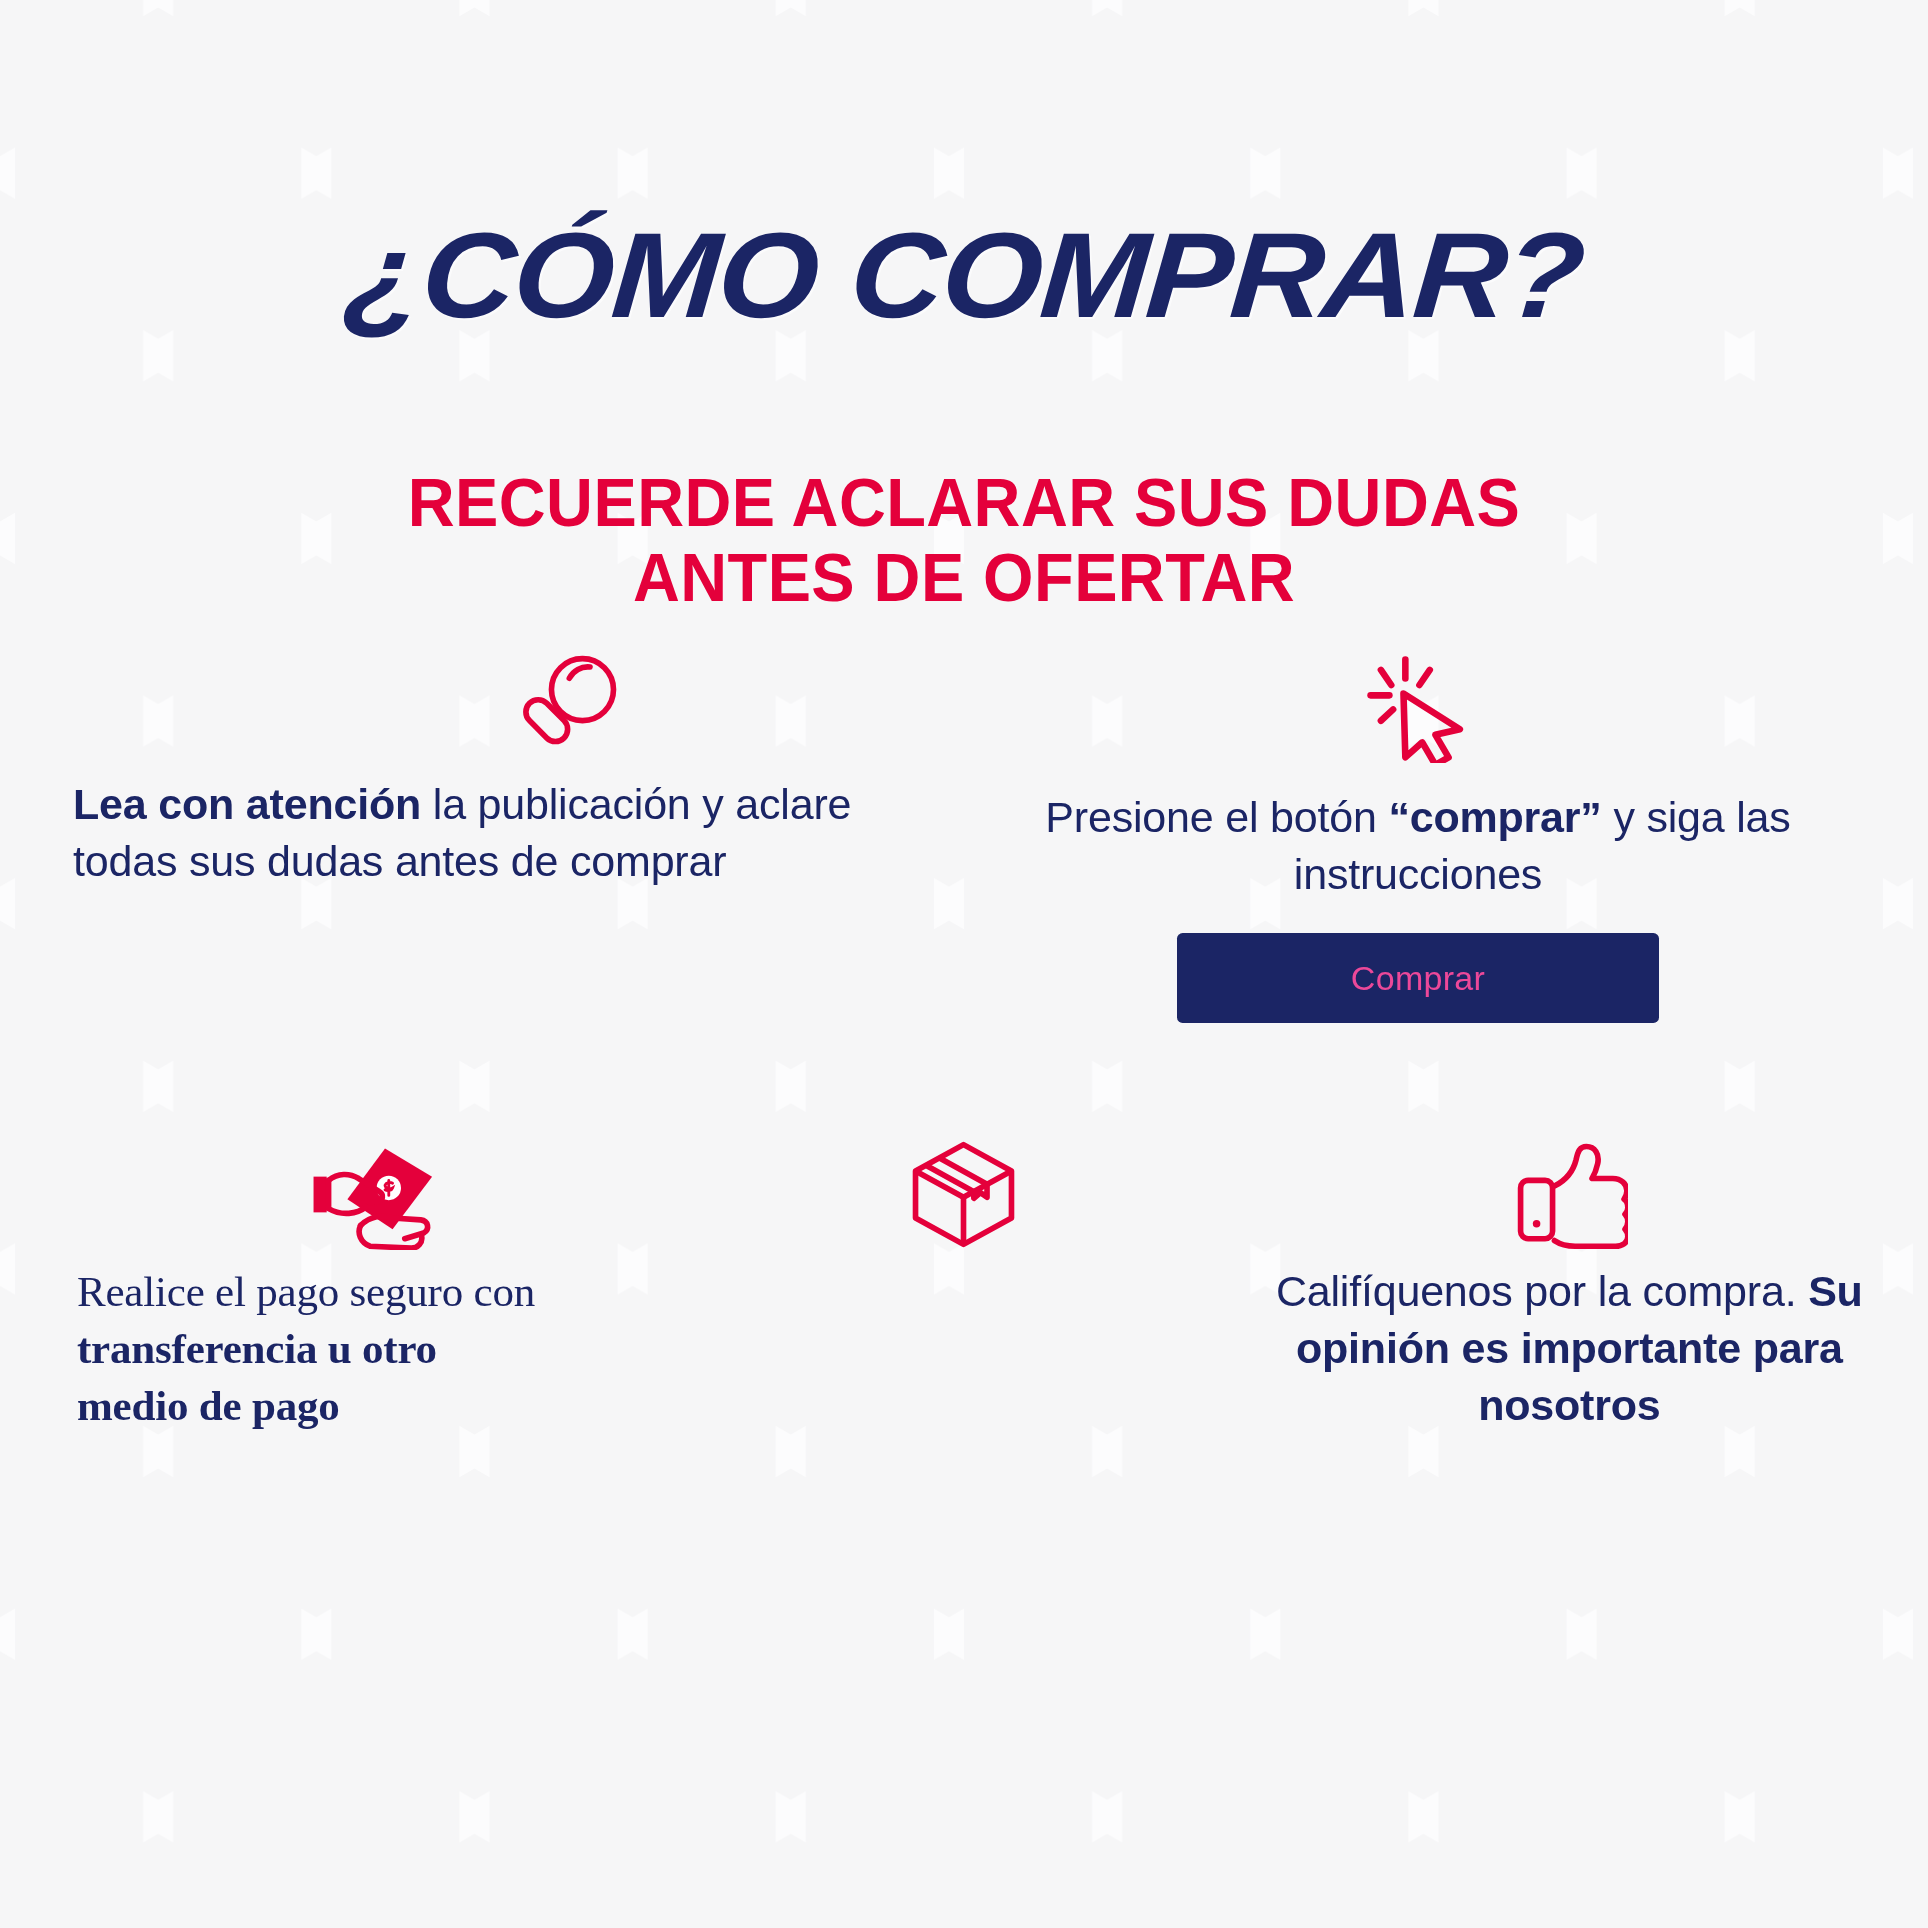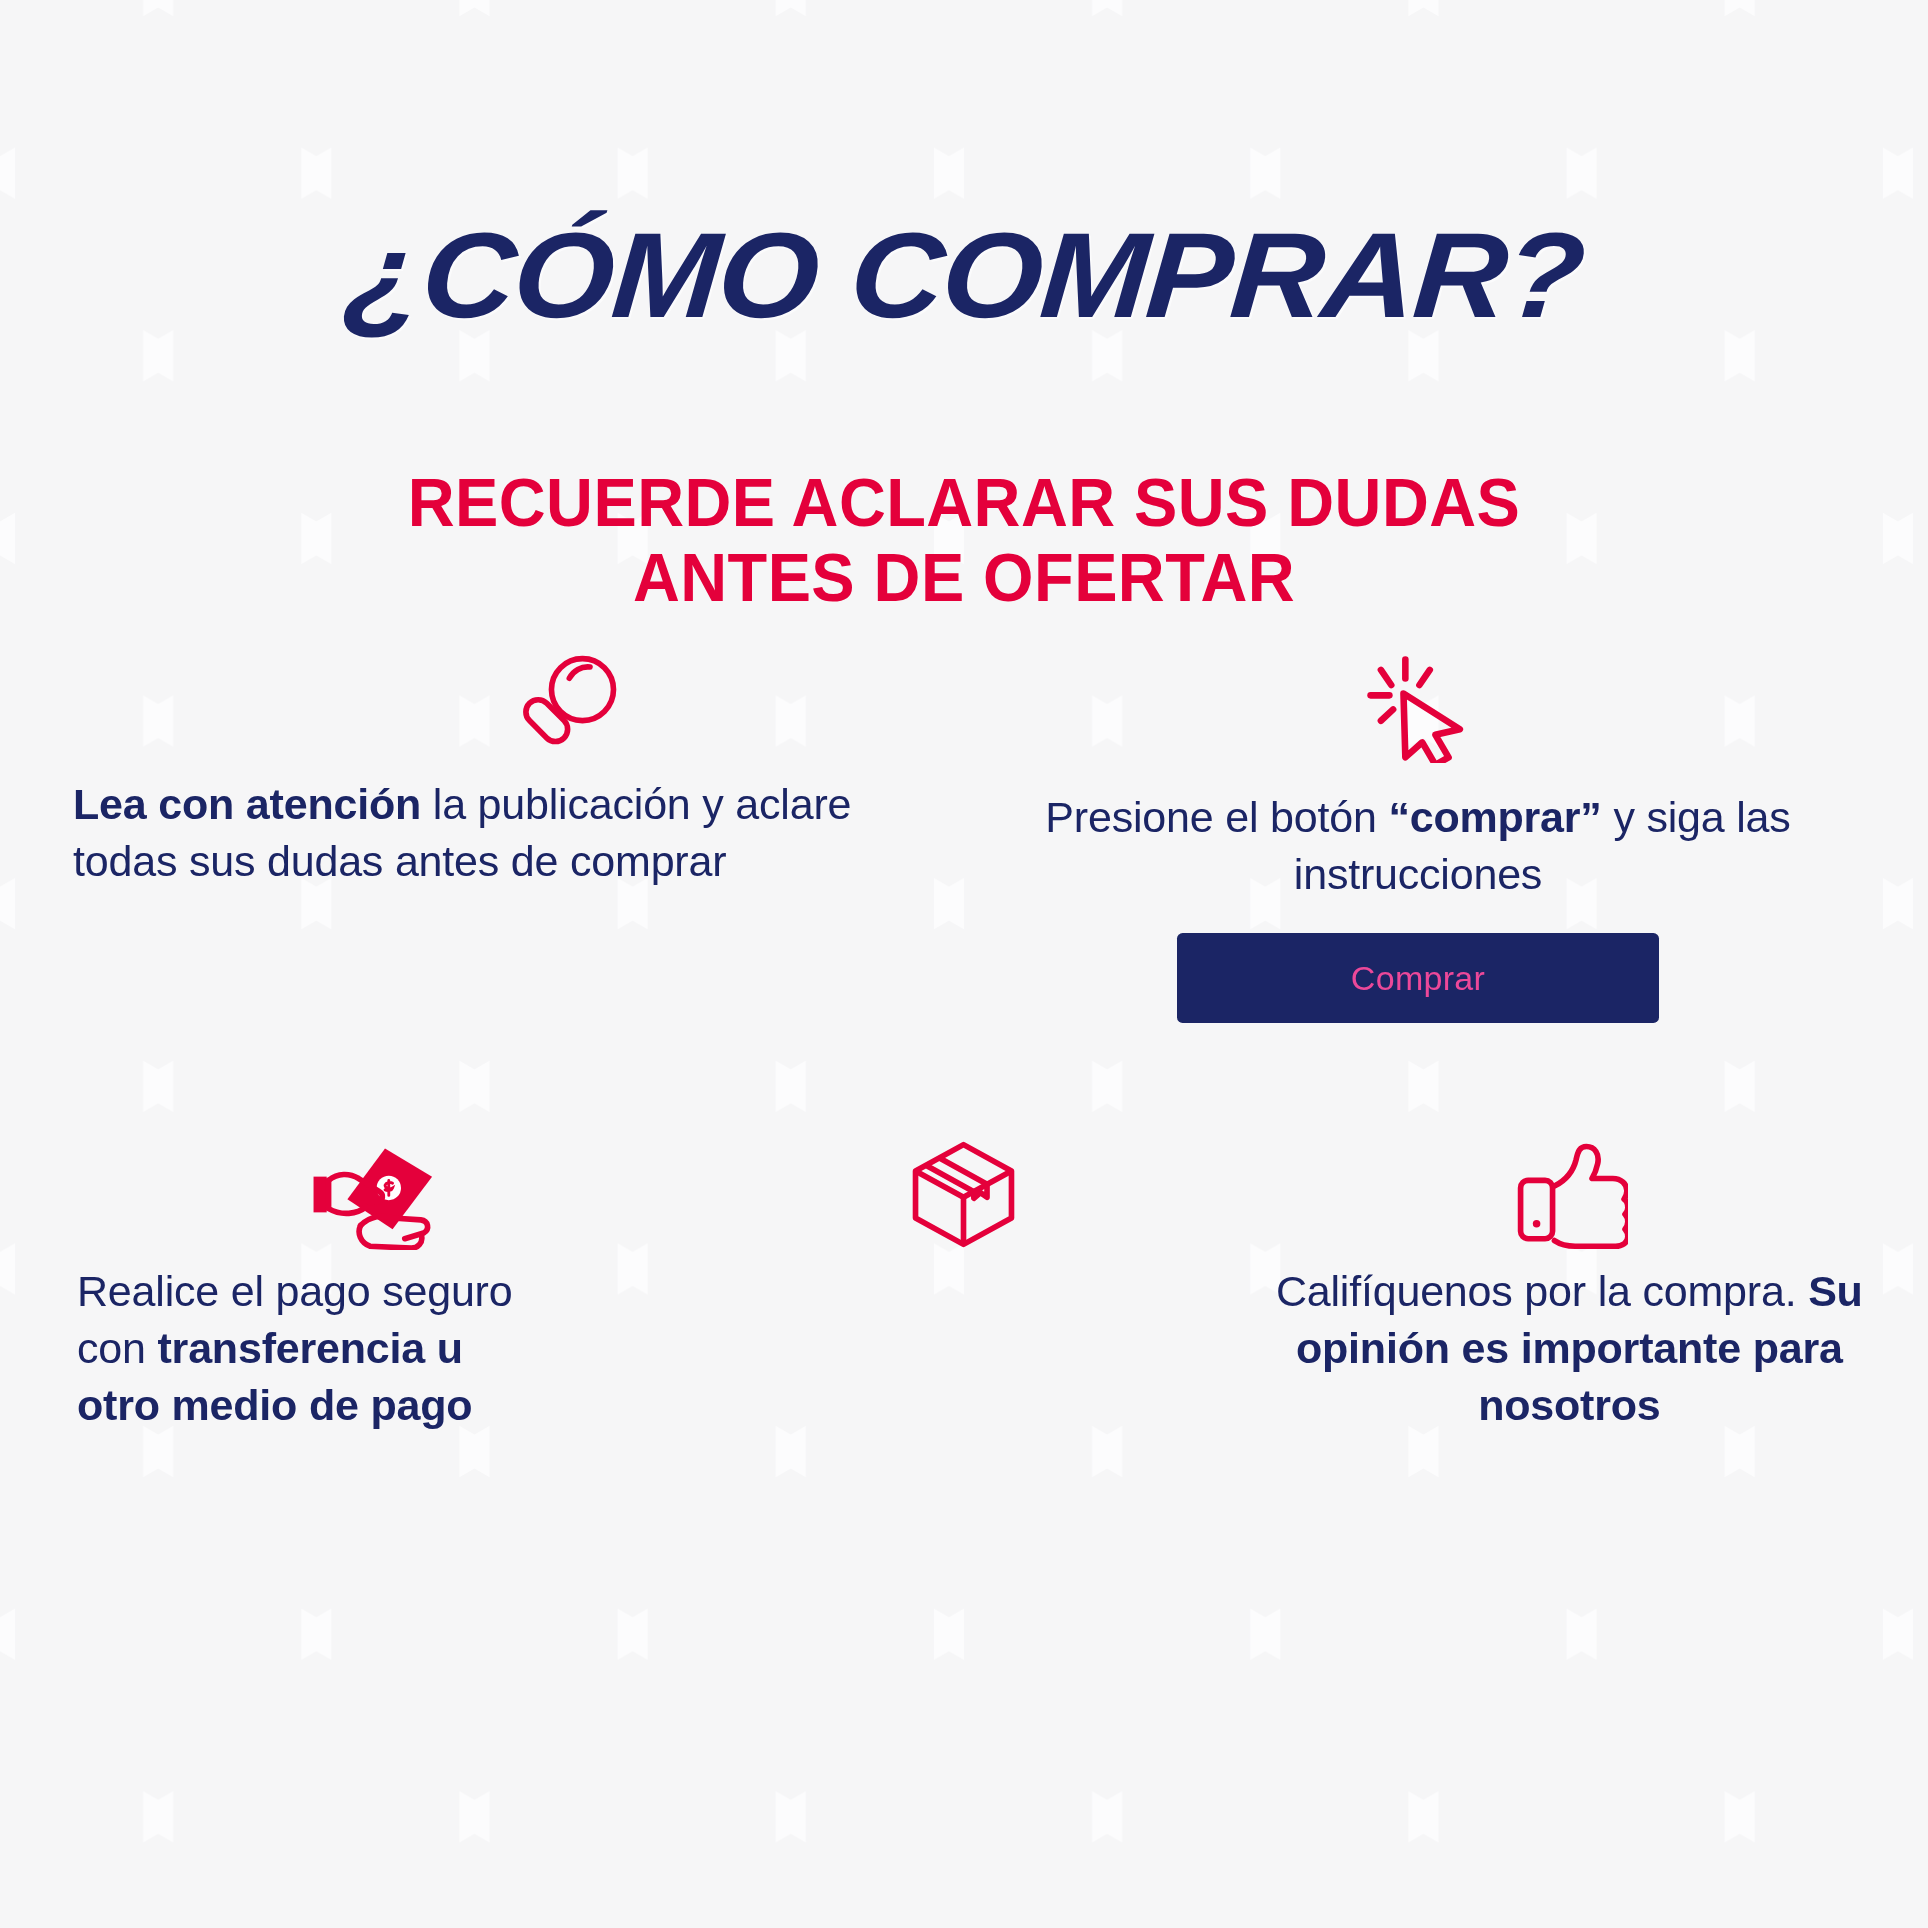--- a/index.html
+++ b/index.html
@@ -93,21 +93,21 @@
   .c-center{text-align:center;width:100%;}
   .c-left{text-align:left;width:100%;padding-left:7.5px;box-sizing:border-box;}
   .c-right{text-align:right;width:100%;padding-right:21px;box-sizing:border-box;}
 
   
   .card1 .icon{margin-left:113px;}
   .card1 .ctext{padding-left:17px;padding-right:43px;}
   .card3 .icon{margin-left:217px;}
   .card3 .ctext{padding-right:34px;}
   .card4 .icon{margin-left:38px;}
-  .card4 .ctext{padding-left:21px;padding-right:113px;}
+  .card4 .ctext{padding-left:21px;padding-right:113px;font-family:Liberation Serif, serif;}
   .card2 .ctext{padding:0 26px;margin-top:13px;}
   .card5 .ctext{padding:0 21px;}
   .card6 .ctext{padding:0 17px;}
 
   .card4 .icon, .card5 .icon, .card6 .icon{height:113px;}
 
   
   .buy-btn{
     margin-top:30px;
     width:482px;

